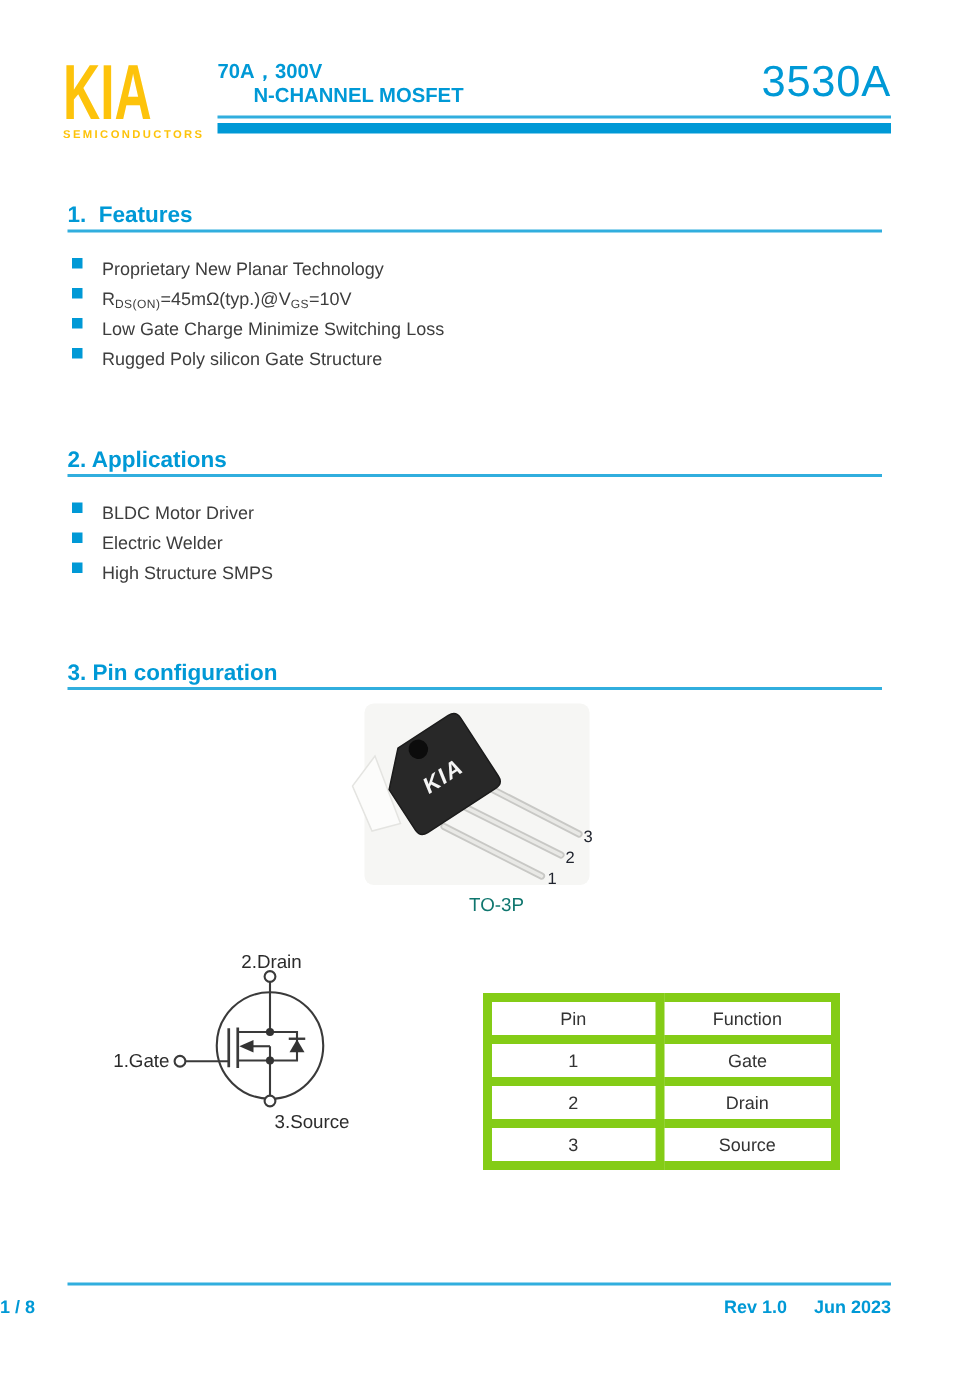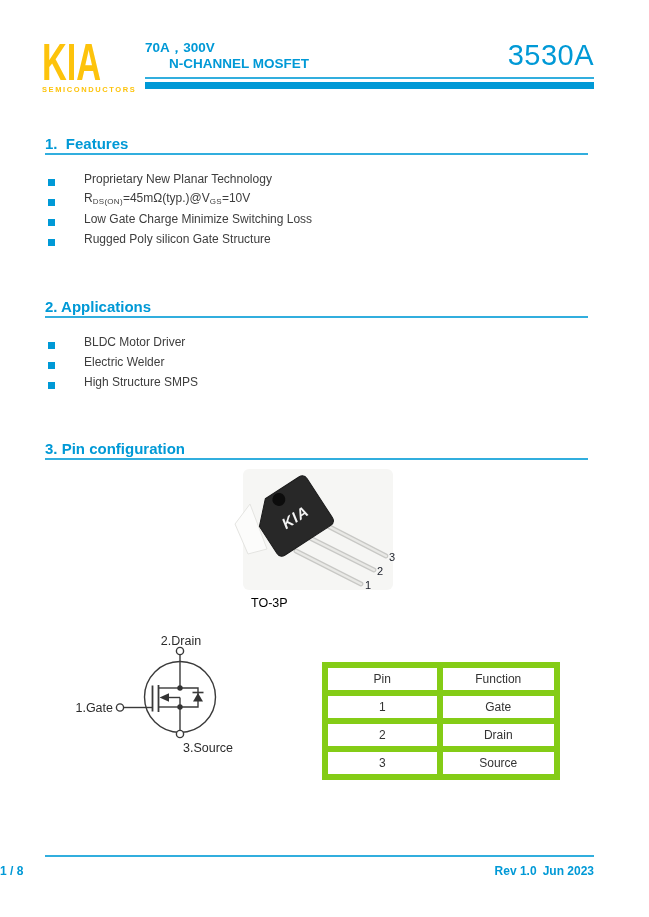--- a/index.html
+++ b/index.html
@@ -21,41 +21,41 @@
   }
   .hdr-line1{left:145px;top:39px;font-size:13.5px;font-weight:bold;color:var(--accent,#0099d6);}
   .hdr-line2{left:145px;top:56px;font-size:13.5px;font-weight:bold;color:var(--accent,#0099d6);padding-left:24px;}
   .part-number{right:55px;top:41px;font-size:29px;line-height:29px;color:var(--accent,#0099d6);letter-spacing:0.5px;}
   .hdr-thin{left:145px;top:77px;width:449px;height:1.5px;background:var(--accent-light,#31aede);}
   .hdr-thick{left:145px;top:82px;width:449px;height:7px;background:var(--accent,#0099d6);}
 
   
   .sec-title{left:45px;font-size:15px;font-weight:bold;color:var(--accent,#0099d6);white-space:pre;}
   .sec-underline{left:45px;width:543px;height:2px;background:var(--accent-light,#31aede);}
-  .bullet-row{left:48px;display:flex;align-items:flex-end;gap:29px;height:14px;}
+  .bullet-row{left:48px;display:flex;align-items:flex-start;gap:13px;height:14px;}
   .bullet{width:7px;height:7px;background:var(--accent,#0099d6);flex:0 0 auto;}
   .bullet-text{font-size:12px;color:var(--body-text,#3d3d3d);white-space:pre;}
   .sub{font-size:8px;vertical-align:-2px;letter-spacing:0.3px;}
 
   
-  .fig-caption{left:251px;top:596px;width:160px;text-align:left;font-size:12.5px;color:#000000;}
+  .fig-caption{left:251px;top:596px;width:160px;text-align:center;font-size:12.5px;color:#0f766e;}
   svg text{font-family:"Liberation Sans", sans-serif;}
 
   
   .pin-table{left:322px;top:662px;}
   .pin-table table{border-collapse:collapse;width:238px;}
   .pin-table td{
     border:6px solid #84cc16;height:22px;text-align:center;vertical-align:middle;
     font-size:12px;color:#333333;width:119px;padding:0;
   }
 
   
   .footer-line{left:45px;top:855px;width:549px;height:2px;background:var(--accent-light,#31aede);}
   .footer-page{left:0;top:864px;width:649px;text-align:left;font-size:12px;font-weight:bold;color:var(--accent,#0099d6);}
-  .footer-rev{right:55px;top:864px;font-size:12px;font-weight:bold;color:var(--accent,#0099d6);display:flex;gap:6px;}
+  .footer-rev{right:55px;top:864px;font-size:12px;font-weight:bold;color:var(--accent,#0099d6);display:flex;gap:18px;}
 </style>
 </head>
 <body>
 
 <div class="page">
 
   <div class="abs logo">KIA</div>
   <div class="abs logo-sub">SEMICONDUCTORS</div>
   <div class="abs hdr-line1">70A，300V</div>
   <div class="abs hdr-line2">N-CHANNEL MOSFET</div>

